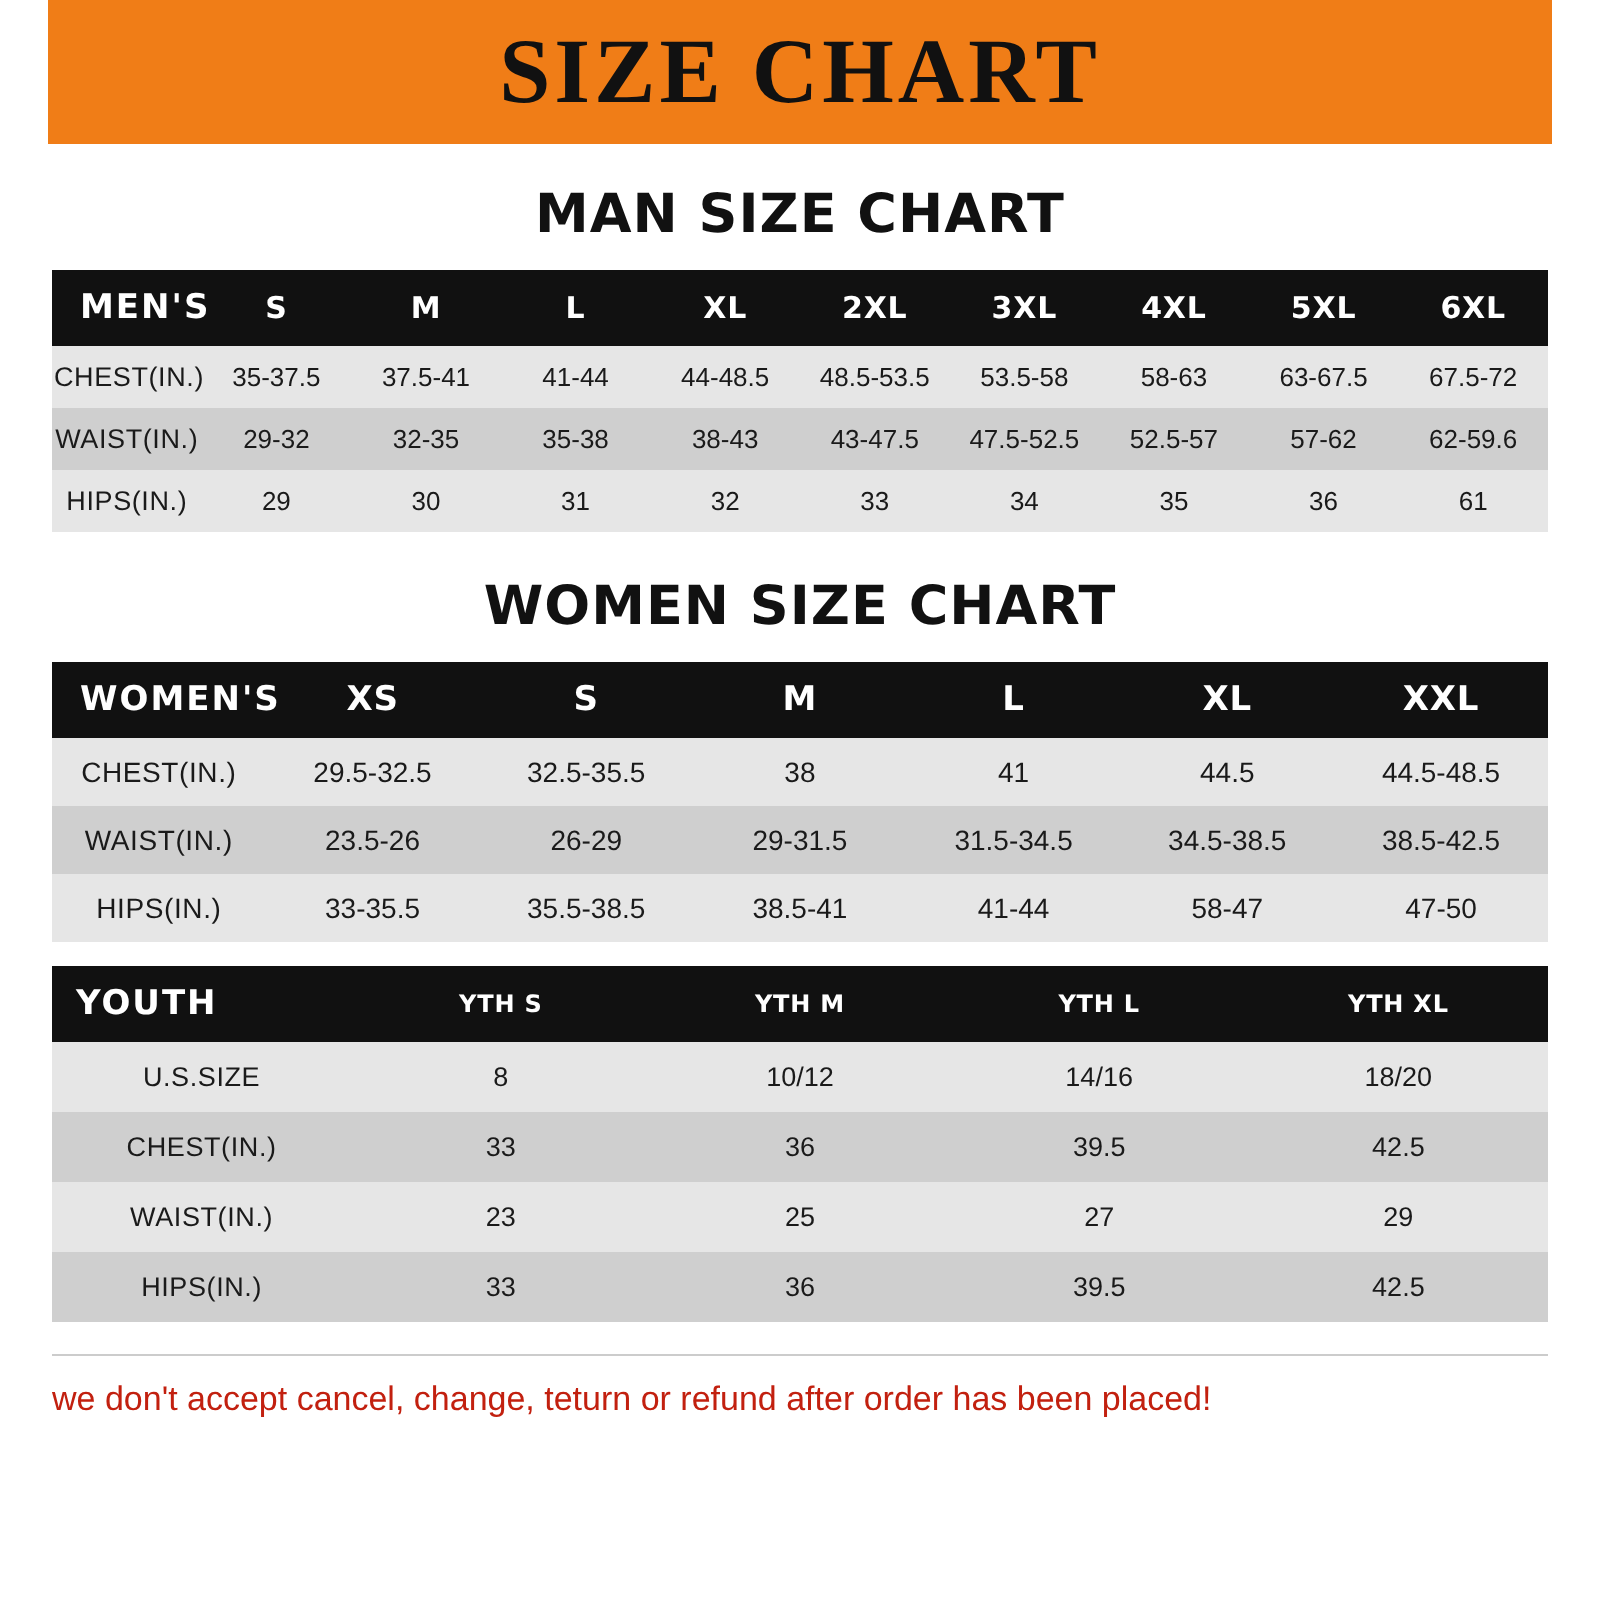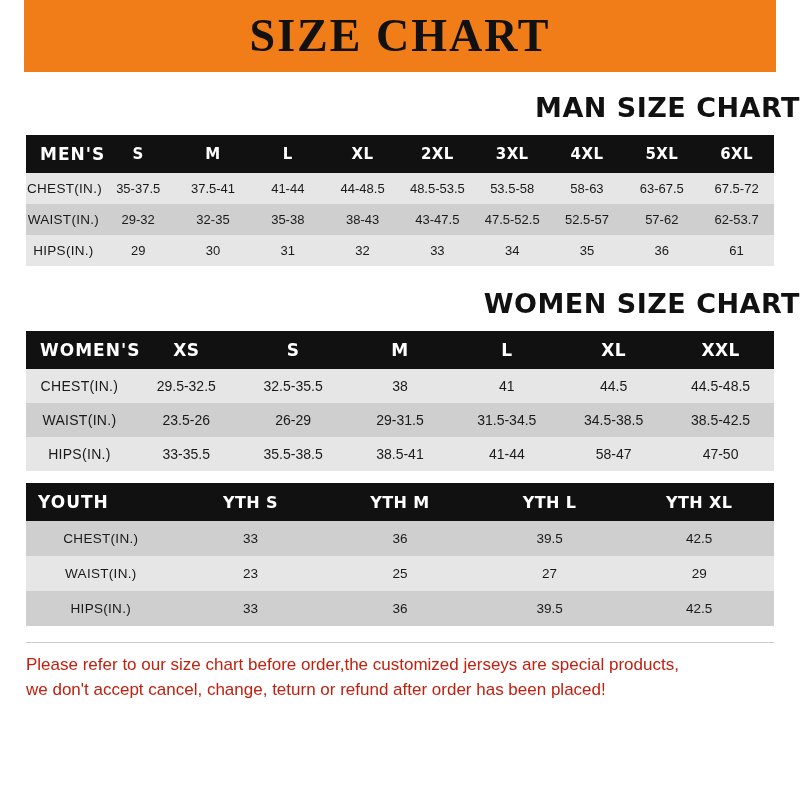--- a/index.html
+++ b/index.html
@@ -44,21 +44,21 @@
     font-family: Liberation Serif, serif;
     font-weight: bold;
     font-size: 46px;
     letter-spacing: 2px;
     color: #111111;
     line-height: 1;
     z-index: 2;
   }
   
   .section-title {
-    text-align: right;
+    text-align: center;
     font-family: "DejaVu Sans", sans-serif;
     font-weight: bold;
     font-size: 27px;
     letter-spacing: 0.5px;
     color: #111111;
   }
   .sec-man-title   { margin-top: 20px; }
   .sec-women-title { margin-top: 22px; }
   .sec-youth-title { margin-top: 22px; }
 
@@ -101,21 +101,21 @@
   }
   tr.row-light td { background: #e6e6e6; }
   tr.row-dark  td { background: #cfcfcf; }
 
   
   #women-table tbody td { font-size: 14px; padding: 9px 1px; }
   #women-table thead th { font-size: 17px; }
   #women-table thead th.first-col { font-size: 17px; text-align: center; }
 
   #youth-table tbody td { font-size: 13.5px; padding: 10px 1px; }
-  #youth-table thead th { font-size: 16px; }
+  #youth-table thead th { font-size: 12px; }
   #youth-table thead th.first-col { font-size: 17px; padding-left: 12px; }
 
   
   .footer-note {
     margin: 16px 26px 0 26px;
     border-top: 1px solid #cccccc;
     padding-top: 10px;
     color: #c2200f;
     font-family: "Liberation Sans", sans-serif;
     font-size: 17px;
@@ -167,21 +167,21 @@
         <tr class="row-dark">
           <td class="first-col">WAIST(IN.)</td>
           <td>29-32</td>
           <td>32-35</td>
           <td>35-38</td>
           <td>38-43</td>
           <td>43-47.5</td>
           <td>47.5-52.5</td>
           <td>52.5-57</td>
           <td>57-62</td>
-          <td>62-53.7</td>
+          <td>62-59.6</td>
         </tr>
         <tr class="row-light">
           <td class="first-col">HIPS(IN.)</td>
           <td>29</td>
           <td>30</td>
           <td>31</td>
           <td>32</td>
           <td>33</td>
           <td>34</td>
           <td>35</td>
@@ -243,20 +243,27 @@
       <thead>
         <tr>
           <th class="first-col">YOUTH</th>
           <th>YTH S</th>
           <th>YTH M</th>
           <th>YTH L</th>
           <th>YTH XL</th>
         </tr>
       </thead>
       <tbody>
+        <tr class="row-light">
+          <td class="first-col">U.S.SIZE</td>
+          <td>8</td>
+          <td>10/12</td>
+          <td>14/16</td>
+          <td>18/20</td>
+        </tr>
         <tr class="row-dark">
           <td class="first-col">CHEST(IN.)</td>
           <td>33</td>
           <td>36</td>
           <td>39.5</td>
           <td>42.5</td>
         </tr>
         <tr class="row-light">
           <td class="first-col">WAIST(IN.)</td>
           <td>23</td>
@@ -269,17 +276,16 @@
           <td>33</td>
           <td>36</td>
           <td>39.5</td>
           <td>42.5</td>
         </tr>
       </tbody>
     </table>
   </div>
 
   <div class="footer-note">
-    <div>Please refer to our size chart before order,the customized jerseys are special products,</div>
     <div>we don't accept cancel, change, teturn or refund after order has been placed!</div>
   </div>
 
 </div>
 
 </body></html>

